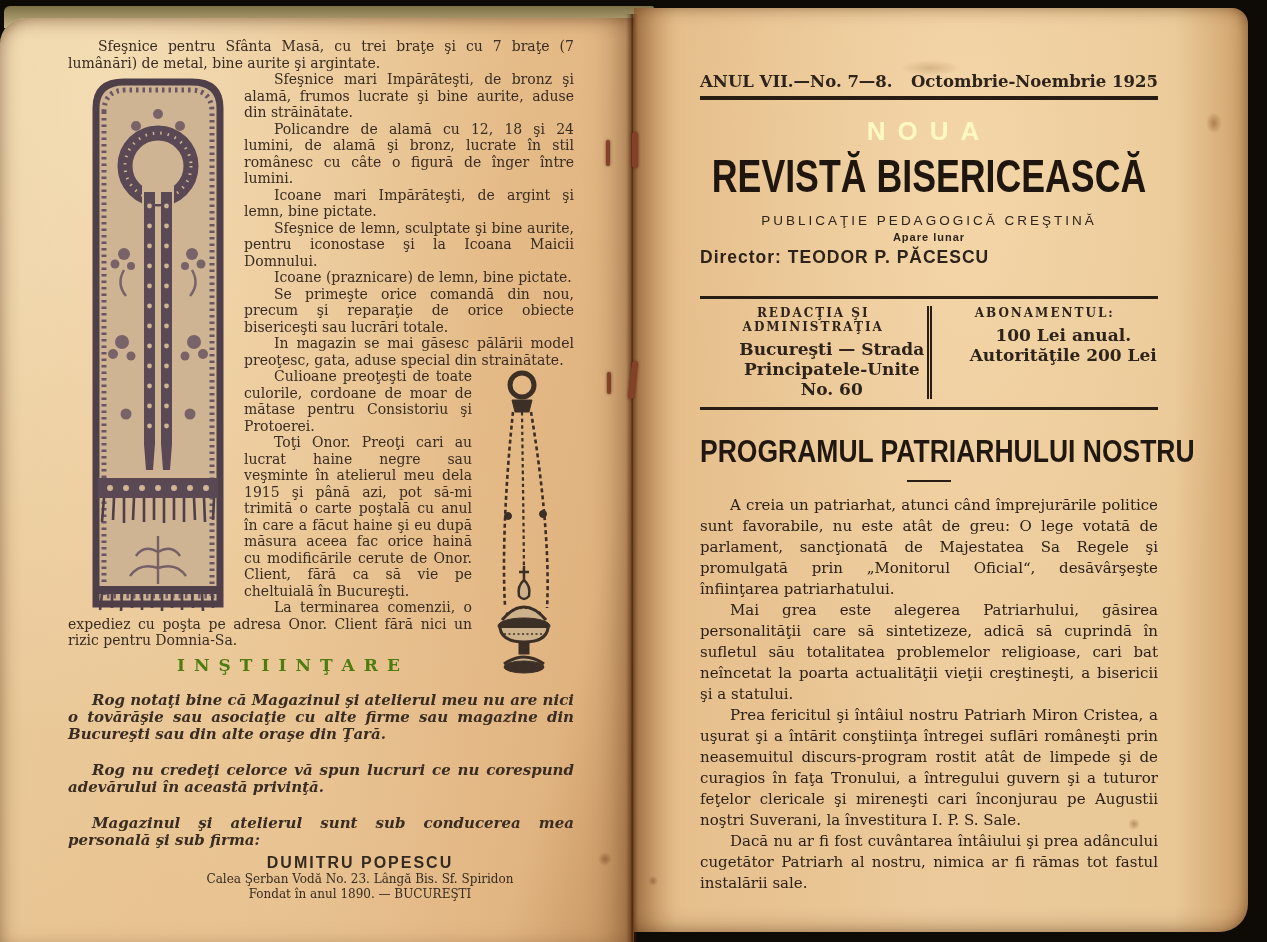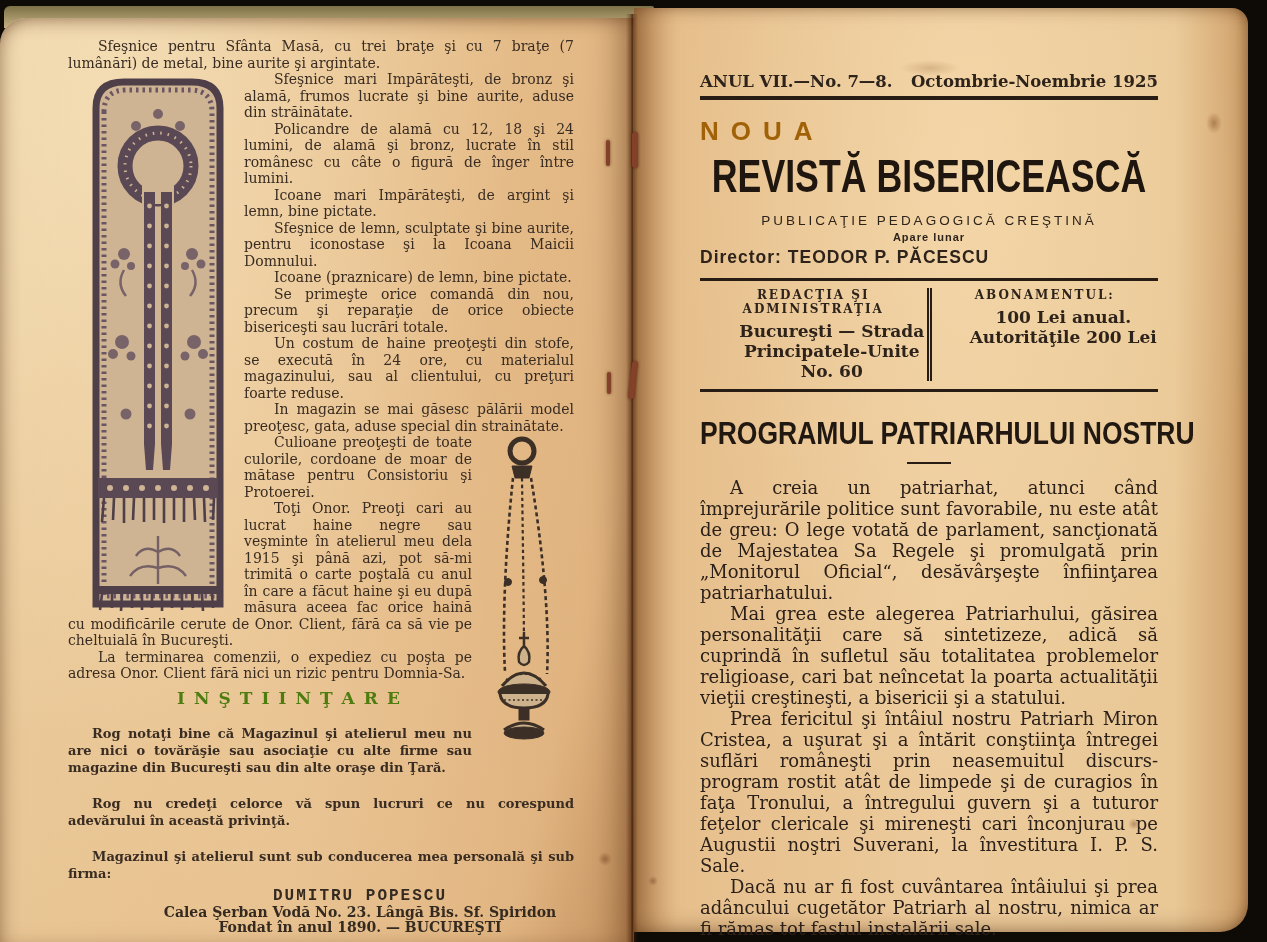--- a/index.html
+++ b/index.html
@@ -57,64 +57,64 @@
   }
   .lp-content p { margin:0; text-indent:30px; }
   .stole-float { float:left; width:148px; height:538px; margin:3px 12px 2px 16px; }
   .censer-float { float:right; width:90px; height:308px; margin:0 2px 4px 10px; }
 
   .notice-heading {
     clear:none; text-align:center; padding-left:46px;
     font-weight:bold; font-size:17px; letter-spacing:9px;
     margin:8px 0 3px; color:#4d7c0f;
   }
-  .notice p { font-weight:bold; font-size:13px; line-height:17px; text-indent:24px;margin-top:19px; }
+  .notice p { font-style:italic; font-weight:bold; font-size:15px; line-height:17px; text-indent:24px;margin-top:19px; }
   .firm { text-align:center; padding-left:78px; margin-top:6px; color:#352a20; }
-  .firm-name { font-family:Liberation Mono, monospace; font-weight:bold; font-size:16px; letter-spacing:2px; }
-  .firm-addr, .firm-founded { font-weight:bold; font-size:14px; line-height:15.5px; }
+  .firm-name { font-family:Liberation Sans, sans-serif; font-weight:bold; font-size:16px; letter-spacing:2px; }
+  .firm-addr, .firm-founded { font-weight:normal; font-size:12px; line-height:15.5px; }
 
   
   .rp-content { position:absolute; left:700px; top:56px; width:458px; color:#2e231b; }
   .masthead-row { display:flex; justify-content:space-between; align-items:center;
     font-weight:bold; font-size:16.5px;margin-top:16px; }
   .masthead-rule { height:4px; background:#281d15; margin-top:5px; }
   .noua {
-    text-align:left; font-family:"Liberation Sans", sans-serif;
-    font-weight:bold; font-size:26px; letter-spacing:12px; margin-top:16px; color:#a16207;
+    text-align:center; font-family:"Liberation Sans", sans-serif;
+    font-weight:bold; font-size:26px; letter-spacing:12px; margin-top:16px; color:#fef9c3;
   }
   .main-title {
     text-align:center; font-family:"Liberation Sans", sans-serif;
     font-weight:bold; font-size:35px; white-space:nowrap; color:#1f1610;
     transform:scale(1.02,1.32); transform-origin:50% 50%; margin-top:9px;
   }
   .subtitle {
     text-align:center; font-family:"Liberation Sans", sans-serif;
     font-weight:normal; font-size:13.5px; letter-spacing:3px; margin-top:17px;
   }
   .frequency { text-align:center; font-family:"Liberation Sans", sans-serif;
     font-weight:bold; font-size:11px; letter-spacing:1px; margin-top:3px; }
   .director { text-align:left; font-family:"Liberation Sans", sans-serif;
     font-weight:bold; font-size:17.5px; letter-spacing:1px; margin-top:4px; }
   .info-box {
-    display:flex; margin-top:10px; padding:7px 0 8px;
+    display:flex; margin-top:28px; padding:7px 0 8px;
     border-top:3px solid #281d15; border-bottom:3px solid #281d15;
   }
   .info-cell { width:50%; text-align:center; }
   .info-cell-right { border-left:5px double #281d15; }
   .info-title { font-weight:bold; font-size:12px; letter-spacing:2px; }
   .info-line { font-weight:bold; font-size:17px; margin-top:5px;padding-left:37px; }
   .article-title {
     text-align:center; font-family:"Liberation Sans", sans-serif;
     font-weight:bold; font-size:26.5px; white-space:nowrap; color:#221812;
     transform:scale(1,1.18); margin-top:26px;
   }
   .title-rule { width:44px; height:2px; background:#281d15; margin:13px auto 0; }
   .article { margin-top:13px; }
   .article p { margin:0; text-indent:30px; text-align:justify;
-    font-size:18px; line-height:21px; color:#2c211a; }
+    font-size:15px; line-height:21px; color:#2c211a; }
 </style>
 </head>
 <body>
 
 <div class="book">
 
   <div class="underpages"></div>
 
   <div class="page page-left"></div>
   <div class="page page-right"></div>
@@ -243,21 +243,20 @@
         </g>
       </svg>
     </div>
 
     <p>Sfeşnice mari Impărăteşti, de bronz şi alamă, frumos lucrate şi bine aurite, aduse din străinătate.</p>
     <p>Policandre de alamă cu 12, 18 şi 24 lumini, de alamă şi bronz, lucrate în stil românesc cu câte o figură de înger între lumini.</p>
     <p>Icoane mari Impărăteşti, de argint şi lemn, bine pictate.</p>
     <p>Sfeşnice de lemn, sculptate şi bine aurite, pentru iconostase şi la Icoana Maicii Domnului.</p>
     <p>Icoane (praznicare) de lemn, bine pictate.</p>
     <p>Se primeşte orice comandă din nou, precum şi reparaţie de orice obiecte bisericeşti sau lucrări totale.</p>
-    <p>Un costum de haine preoţeşti din stofe, se execută în 24 ore, cu materialul magazinului, sau al clientului, cu preţuri foarte reduse.</p>
     <p>In magazin se mai găsesc pălării model preoţesc, gata, aduse special din strainătate.</p>
 
     <div class="censer-float">
       <svg width="90" height="308" viewBox="0 0 90 308">
         <g stroke="#3c2f26" fill="none">
           <circle cx="40" cy="17" r="12" stroke-width="5"></circle>
           <path d="M30,32 h20 l-3,12 h-14 Z" fill="#3c2f26"></path>
           <path d="M31,44 C24,110 20,185 23,238" stroke-width="2.6" stroke-dasharray="4,3"></path>
           <path d="M49,44 C60,110 68,185 65,240" stroke-width="2.6" stroke-dasharray="4,3"></path>
           <path d="M40,44 C41,120 42,180 42,226" stroke-width="2.2" stroke-dasharray="3.5,3"></path>

